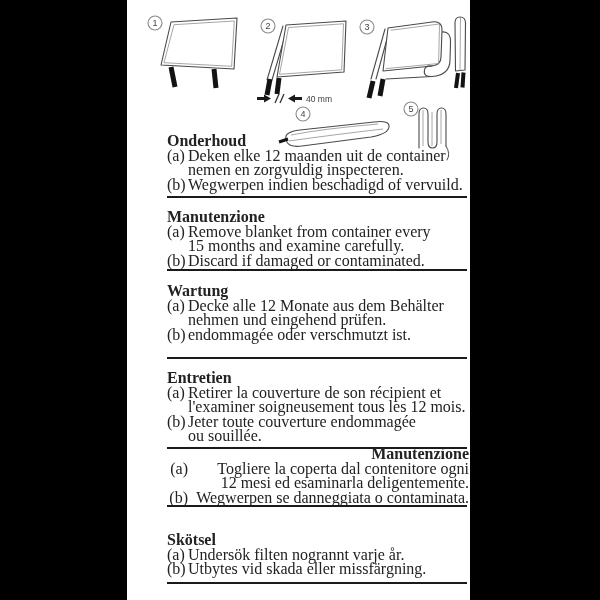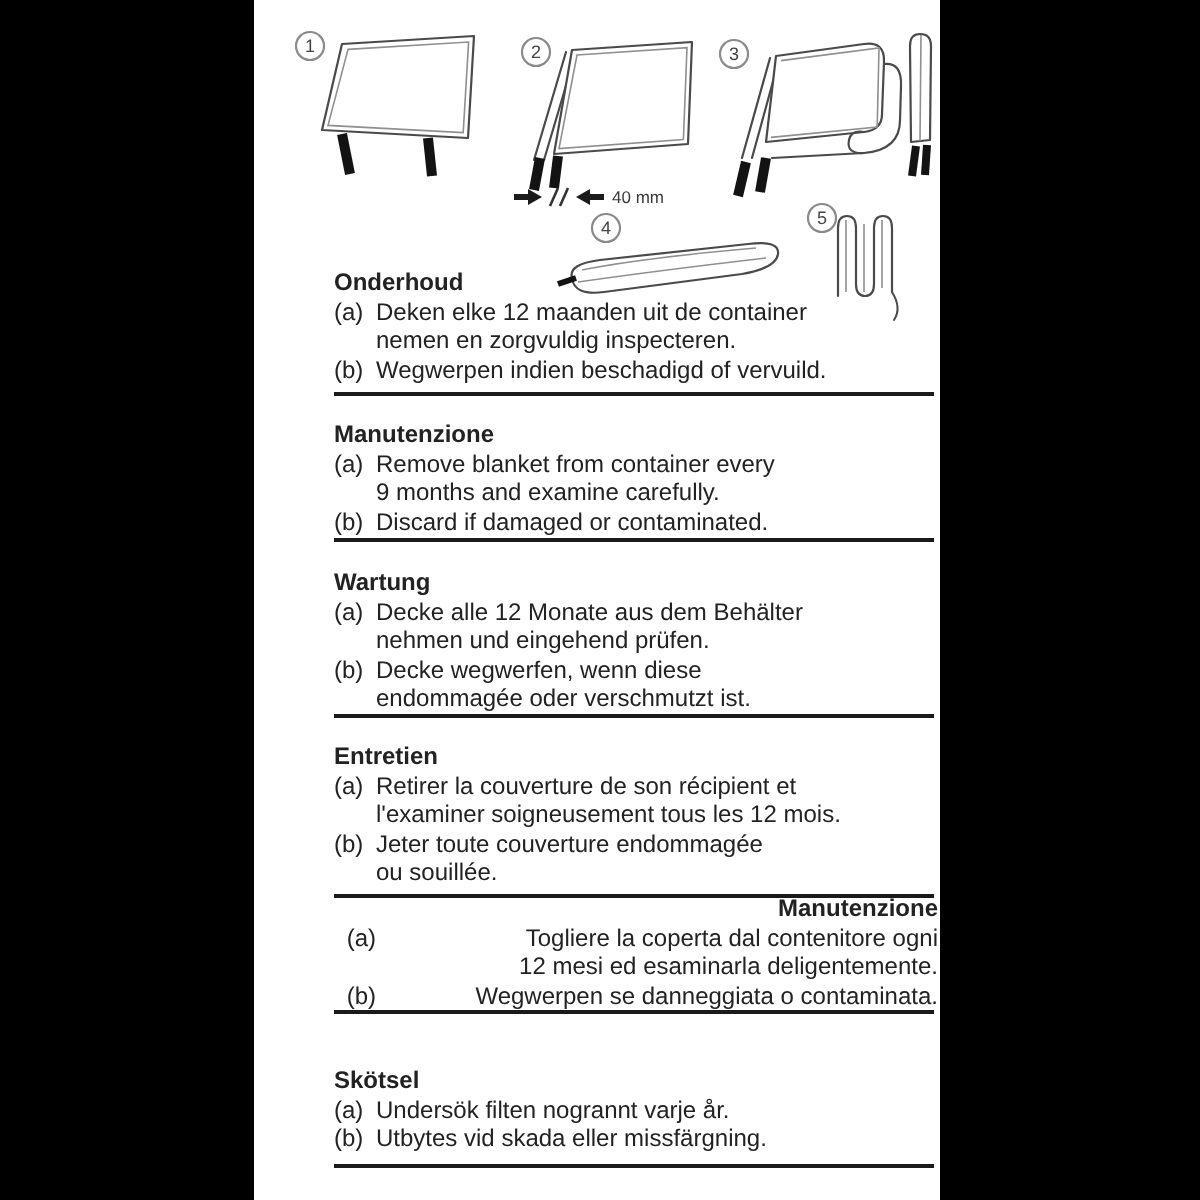--- a/index.html
+++ b/index.html
@@ -19,21 +19,21 @@
   .badge-num { font-size:9px; fill:#444; text-anchor:middle; font-family:"Liberation Sans",sans-serif; }
   .outline { fill:#fff; stroke:#4a4a4a; stroke-width:1.1; stroke-linejoin:round; }
   .outline-nf { fill:none; stroke:#4a4a4a; stroke-width:1.1; stroke-linejoin:round; stroke-linecap:round; }
   .thinline { fill:none; stroke:#8f8f8f; stroke-width:0.8; }
   .tab { stroke:#131313; stroke-width:5; stroke-linecap:butt; }
   .tab-s { stroke:#131313; stroke-width:4; stroke-linecap:butt; }
   .arrow-solid { fill:#1b1b1b; }
   .slash { stroke:#333; stroke-width:1.3; }
   .dim-label { font-size:8.5px; fill:#3a3a3a; font-family:"Liberation Sans",sans-serif; }
 
-  .section { position:absolute; left:40px; width:302px; font-size:12px; line-height:14.6px; z-index:2; }
+  .section { position:absolute; left:40px; width:302px; font-size:16px; line-height:14.6px; z-index:2;font-family:Liberation Serif, serif; }
   .heading { font-weight:bold; }
   .item { display:flex; }
   .marker { flex:0 0 21px; width:21px; }
   .lines { flex:1; }
   .ln { display:block; white-space:nowrap; }
   .divider { position:absolute; left:0; bottom:0; width:300px; height:2.5px; background:#1a1a1a; }
 </style>
 </head>
 <body>
 
@@ -133,21 +133,21 @@
       </div>
       <div class="divider"></div>
     </div>
 
     <div class="section" style="top:210px; height:61px;">
       <div class="heading">Manutenzione</div>
       <div class="item">
         <span class="marker">(a)</span>
         <span class="lines">
           <span class="ln">Remove blanket from container every</span>
-          <span class="ln">9 months and examine carefully.</span>
+          <span class="ln">15 months and examine carefully.</span>
         </span>
       </div>
       <div class="item">
         <span class="marker">(b)</span>
         <span class="lines">
           <span class="ln">Discard if damaged or contaminated.</span>
         </span>
       </div>
       <div class="divider"></div>
     </div>
@@ -157,21 +157,20 @@
       <div class="item">
         <span class="marker">(a)</span>
         <span class="lines">
           <span class="ln">Decke alle 12 Monate aus dem Behälter</span>
           <span class="ln">nehmen und eingehend prüfen.</span>
         </span>
       </div>
       <div class="item">
         <span class="marker">(b)</span>
         <span class="lines">
-          <span class="ln">Decke wegwerfen, wenn diese</span>
           <span class="ln">endommagée oder verschmutzt ist.</span>
         </span>
       </div>
       <div class="divider"></div>
     </div>
 
     <div class="section" style="top:371px; height:78px;">
       <div class="heading">Entretien</div>
       <div class="item">
         <span class="marker">(a)</span>

